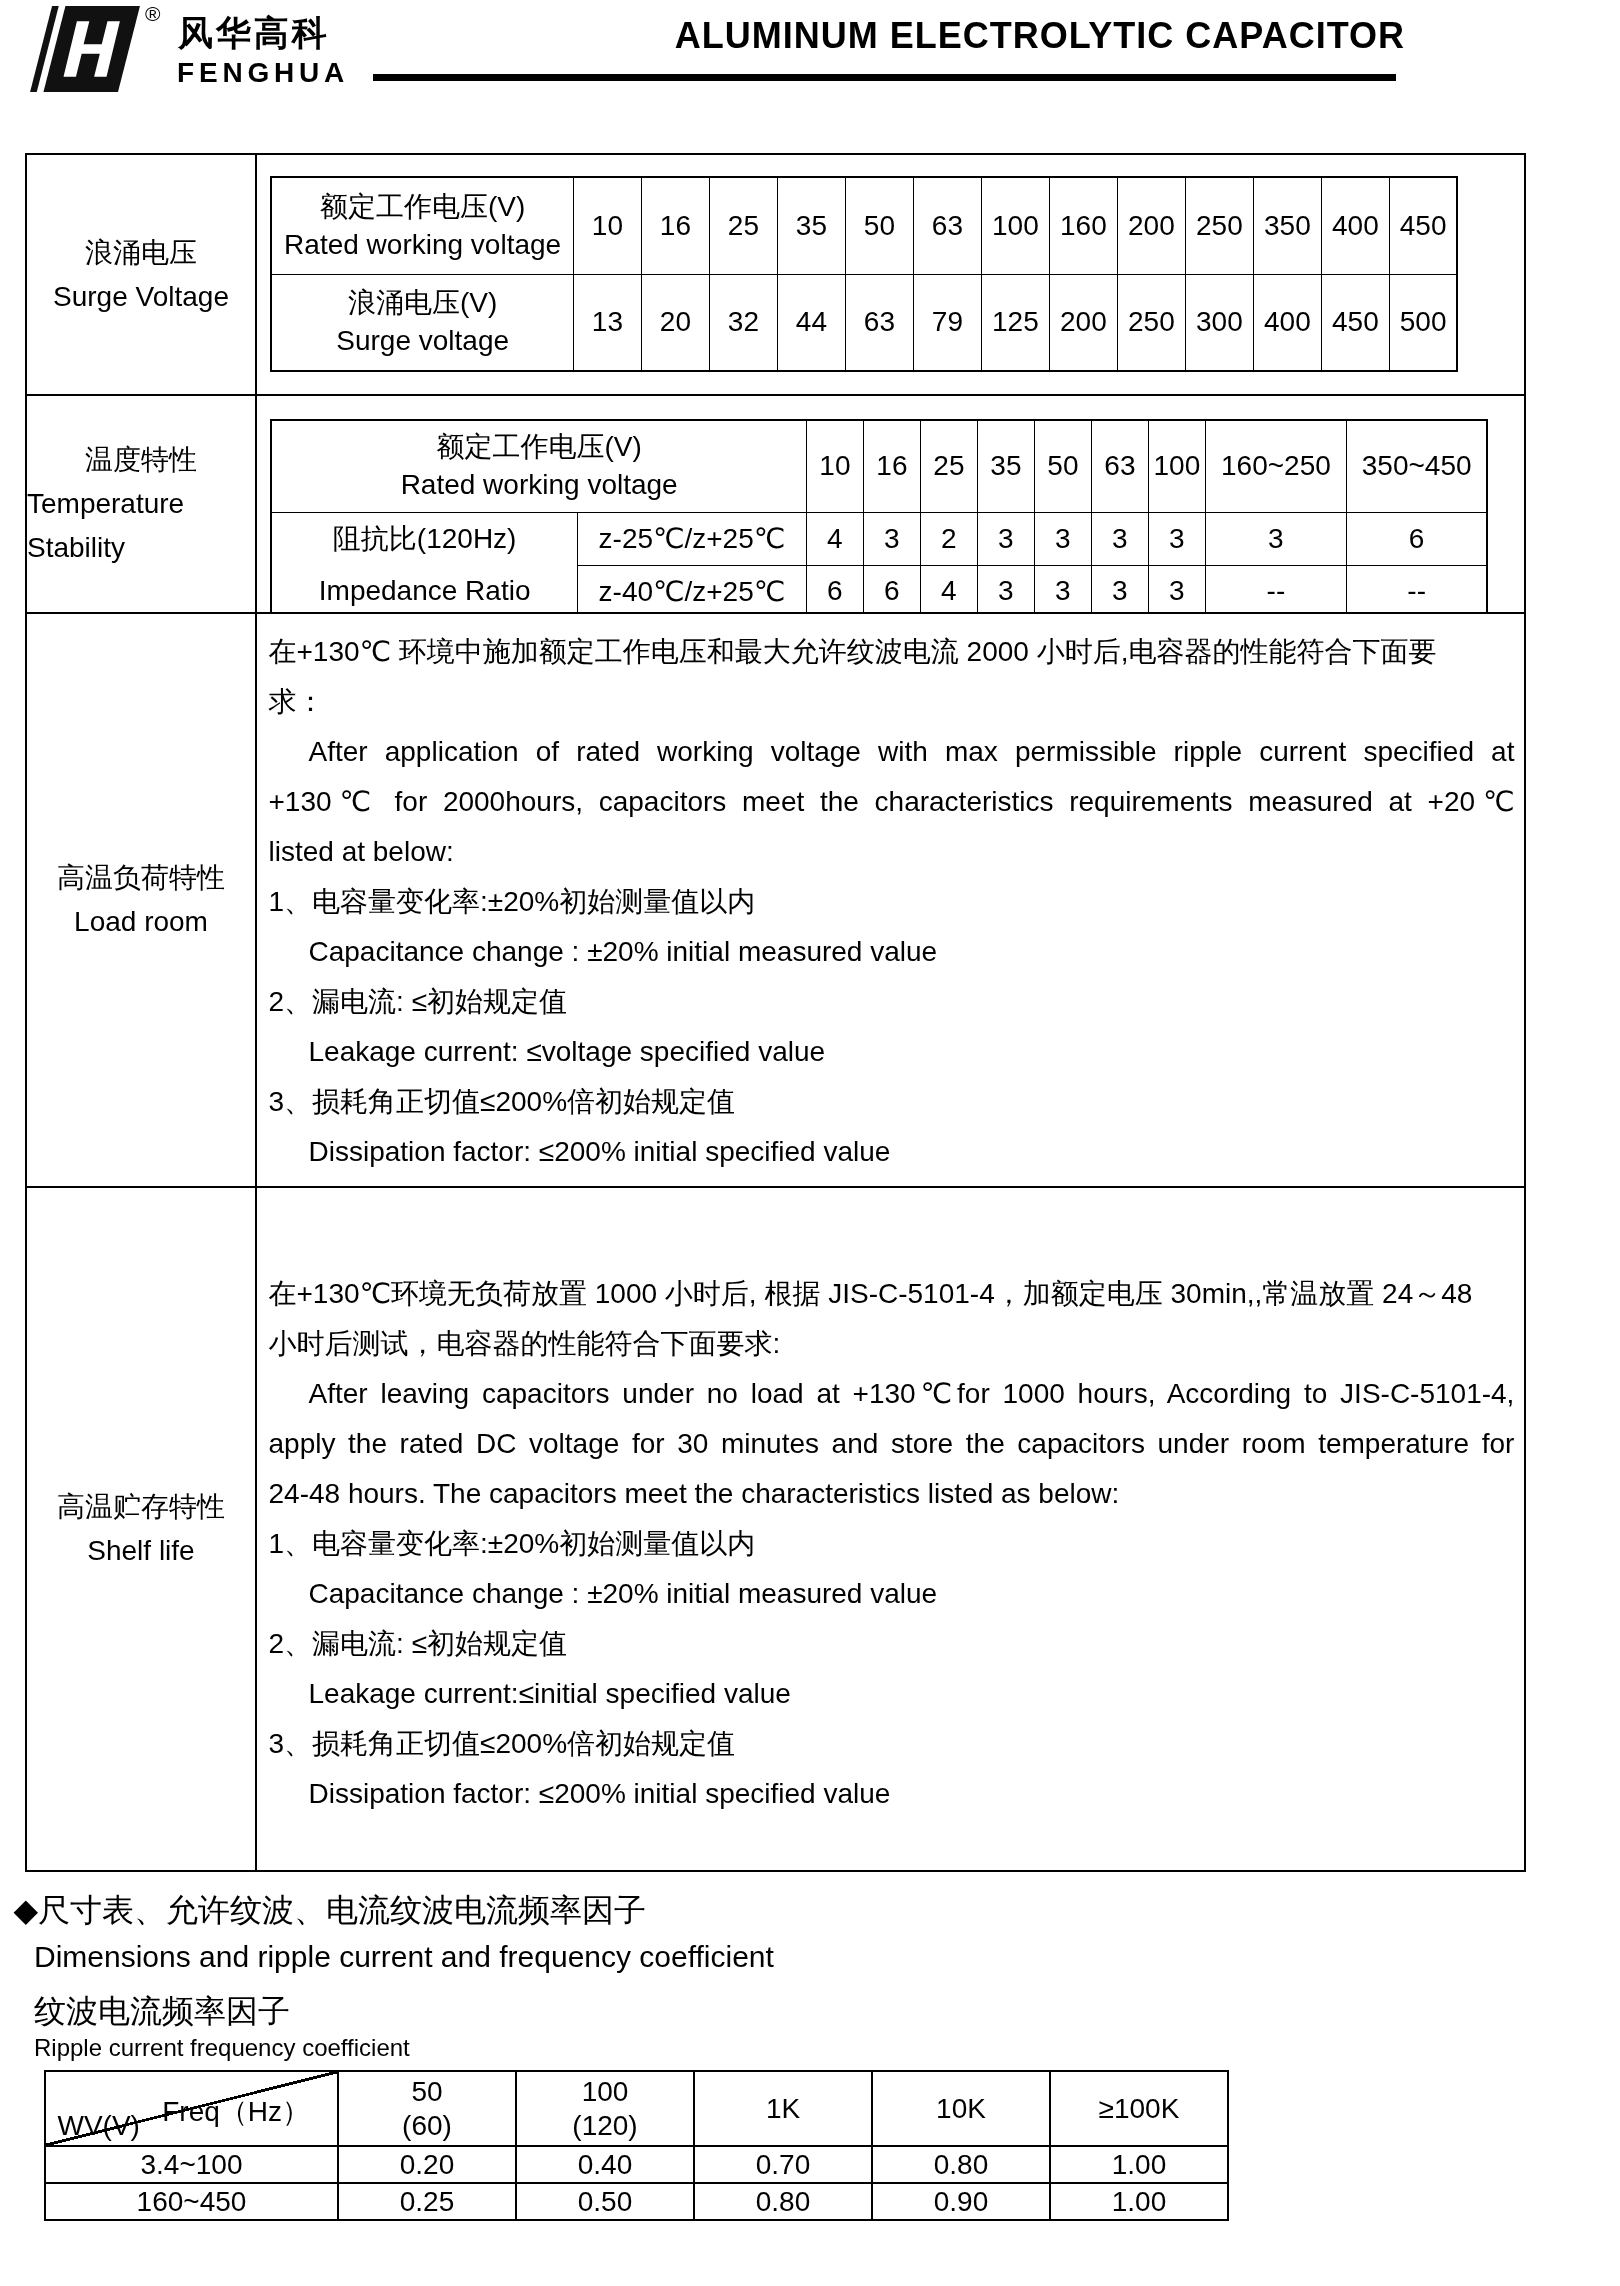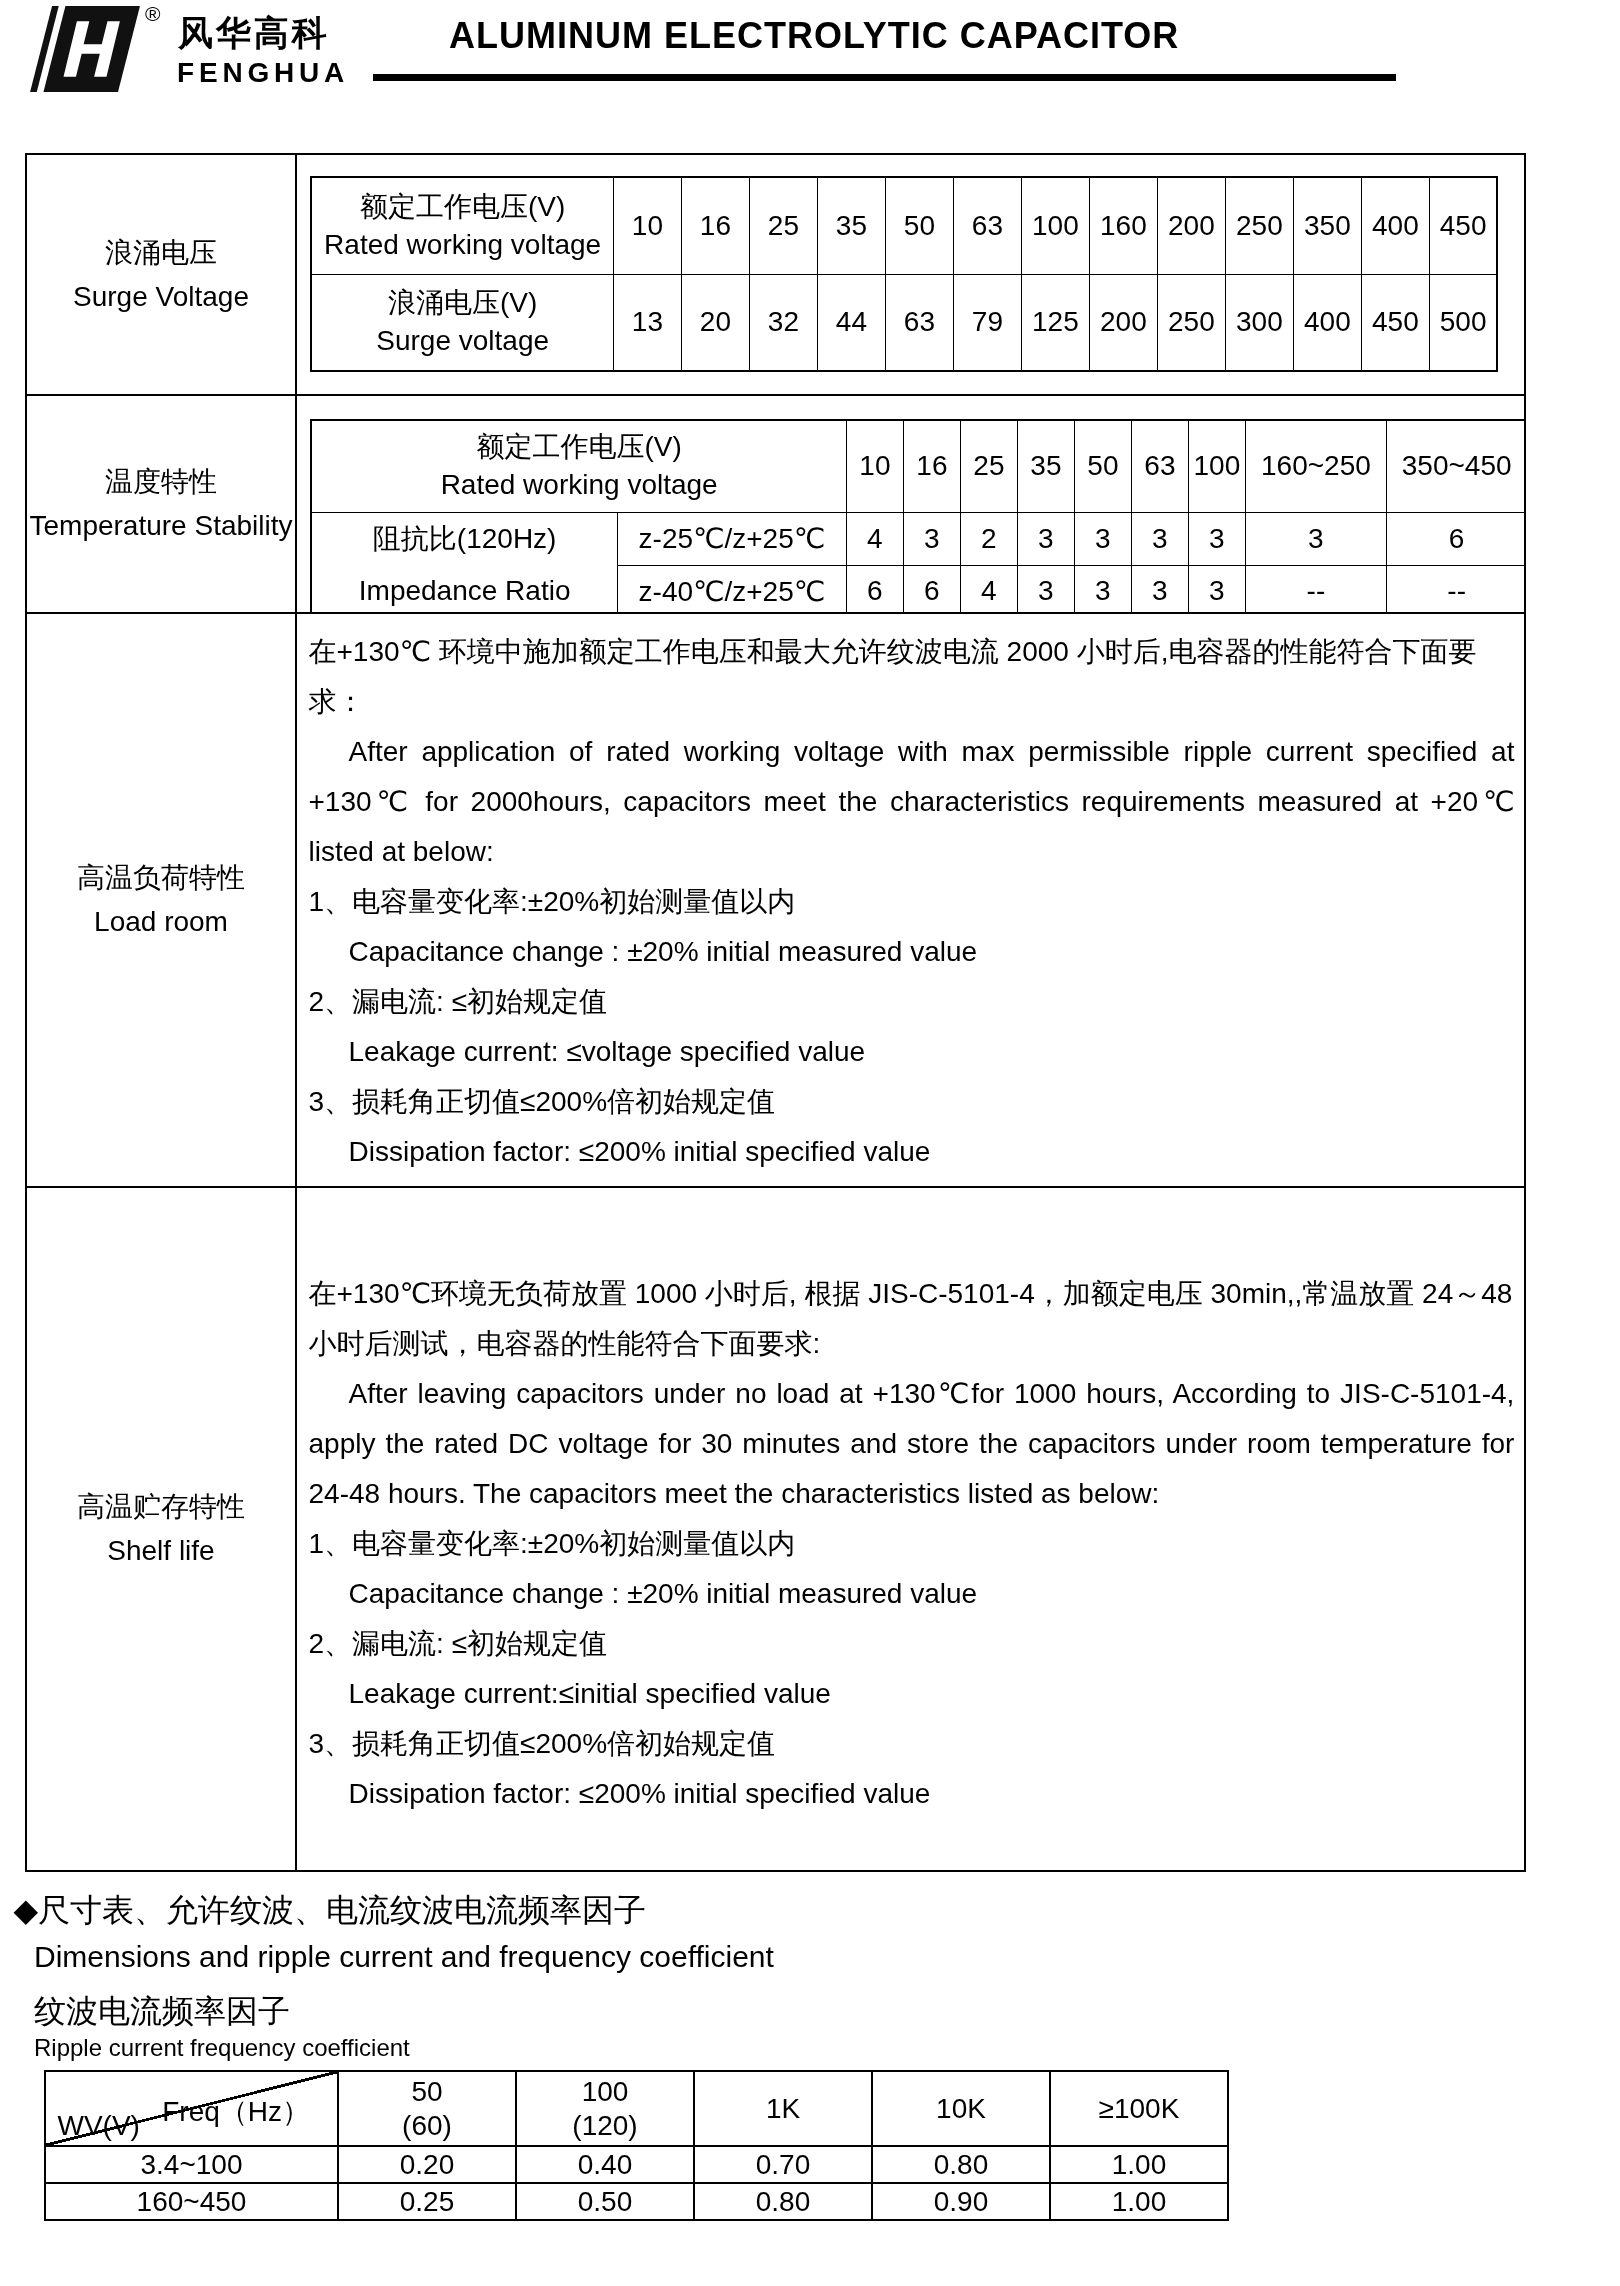--- a/index.html
+++ b/index.html
@@ -8,33 +8,33 @@
   body {
     width:1620px; height:2286px; position:relative;
     font-family:"Liberation Sans","DejaVu Sans",sans-serif; color:#000;
   }
   
   .hdr { position:absolute; top:0; left:0; width:1620px; height:105px; }
   .logo-mark { position:absolute; left:27px; top:5.7px; width:117px; height:86px; }
   .logo-reg { position:absolute; left:145px; top:1.9px; font-size:21px; }
   .logo-cjk { position:absolute; left:178px; top:9.6px; font-size:35px; font-weight:bold; letter-spacing:2.9px; }
   .logo-latin { position:absolute; left:177px; top:57px; font-size:28px; font-weight:bold; letter-spacing:4.8px; }
-  .hdr-title { position:absolute; left:449px; top:15.3px; width:956px; text-align:left;
+  .hdr-title { position:absolute; left:449px; top:15.3px; width:956px; text-align:right;
                font-size:36px; font-weight:bold; letter-spacing:1px; }
   .hdr-rule { position:absolute; left:373px; top:74px; width:1023px; height:6.7px; background:#000; }
 
   
   .spec { position:absolute; left:25px; top:153px; width:1501px; height:1719px;
           border:2.9px solid #000; display:flex; flex-direction:column; }
   .spec-row { display:flex; border-top:2.9px solid #000; }
   .spec-row:first-child { border-top:none; }
   .r1 { height:239px; } .r2 { height:218px; } .r3 { height:574px; } .r4 { flex:1; }
-  .label-cell { width:270px; flex:none; border-right:2.9px solid #000;
+  .label-cell { width:230px; flex:none; border-right:2.9px solid #000;
                 display:flex; flex-direction:column; justify-content:center;
-                align-items:center; text-align:center; font-size:28px; line-height:44px; }
+                align-items:center; font-size:28px; line-height:44px; }
   .content-cell { flex:1; position:relative; overflow:hidden; }
 
   
   table.ntable { border-collapse:collapse; table-layout:fixed; border:2.9px solid #000; }
   table.ntable td { border:1.9px solid #000; text-align:center; vertical-align:middle;
                     font-size:28px; overflow:hidden; }
   table.surge { margin:21px 0 0 13.4px; width:1185px; }
   table.surge tr { height:97px; }
   table.temp { margin:23px 0 0 13.4px; width:1218px; }
   table.temp tr.h { height:92px; }

